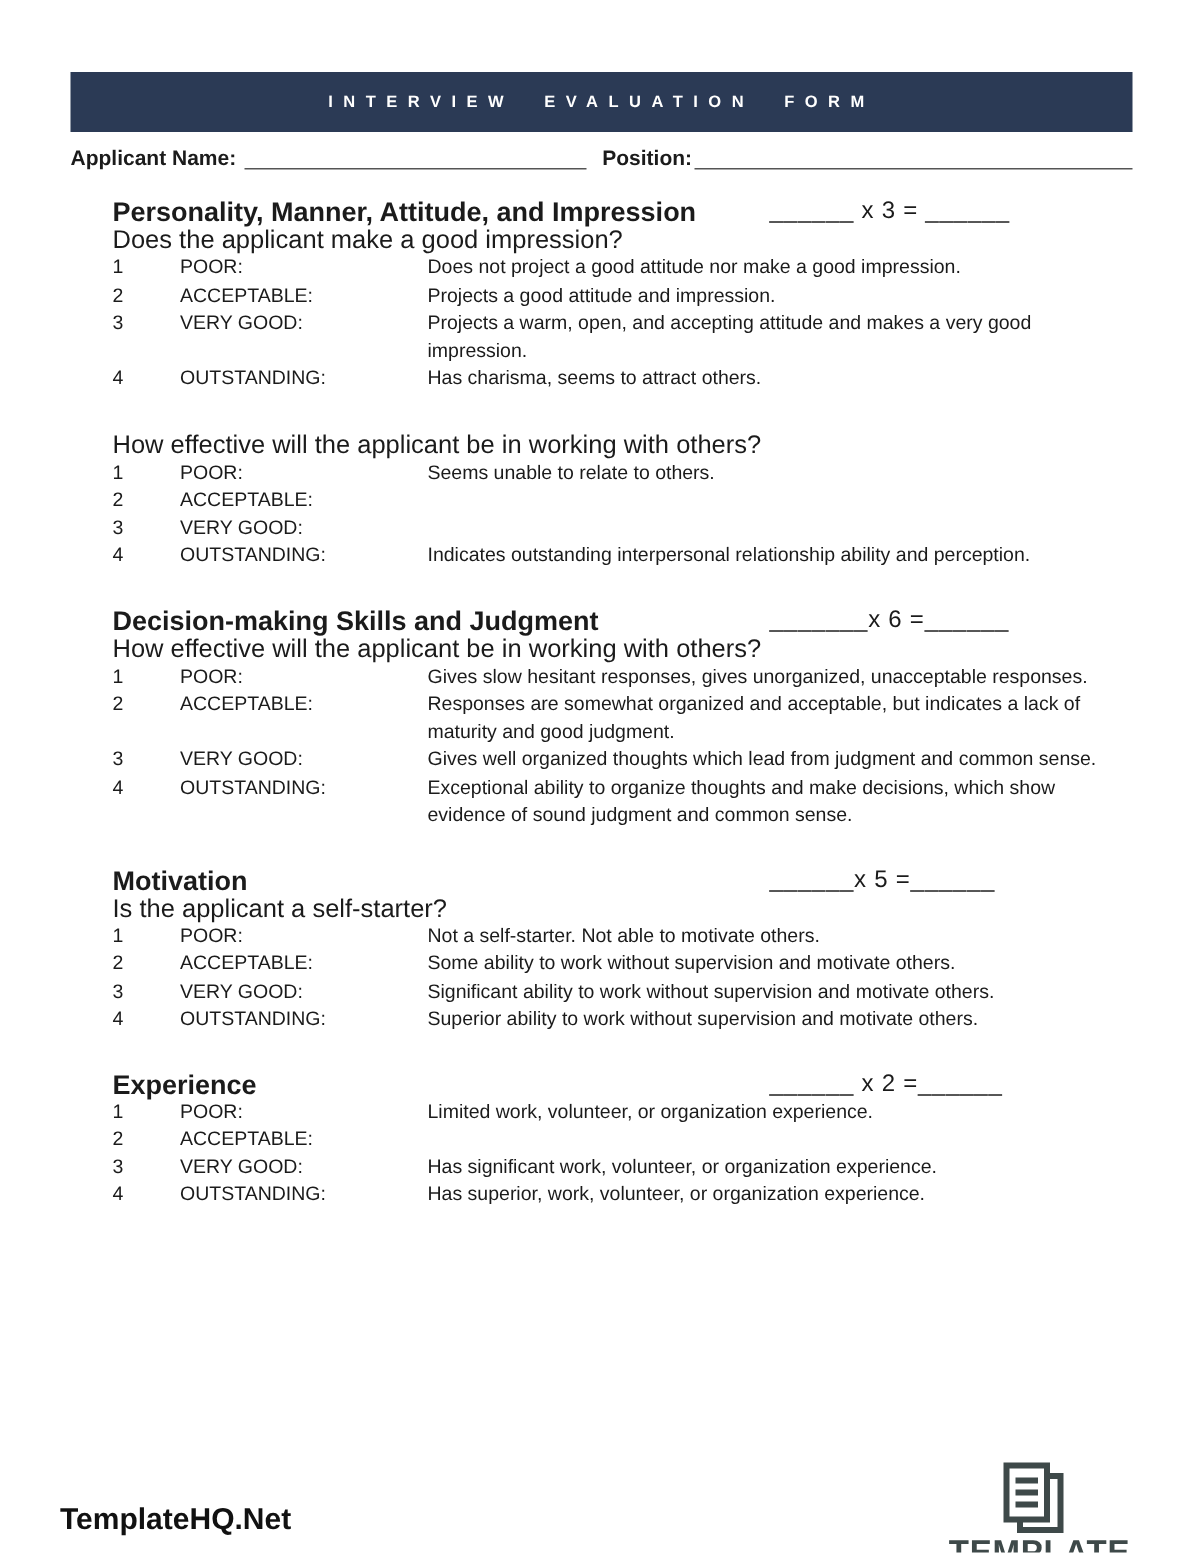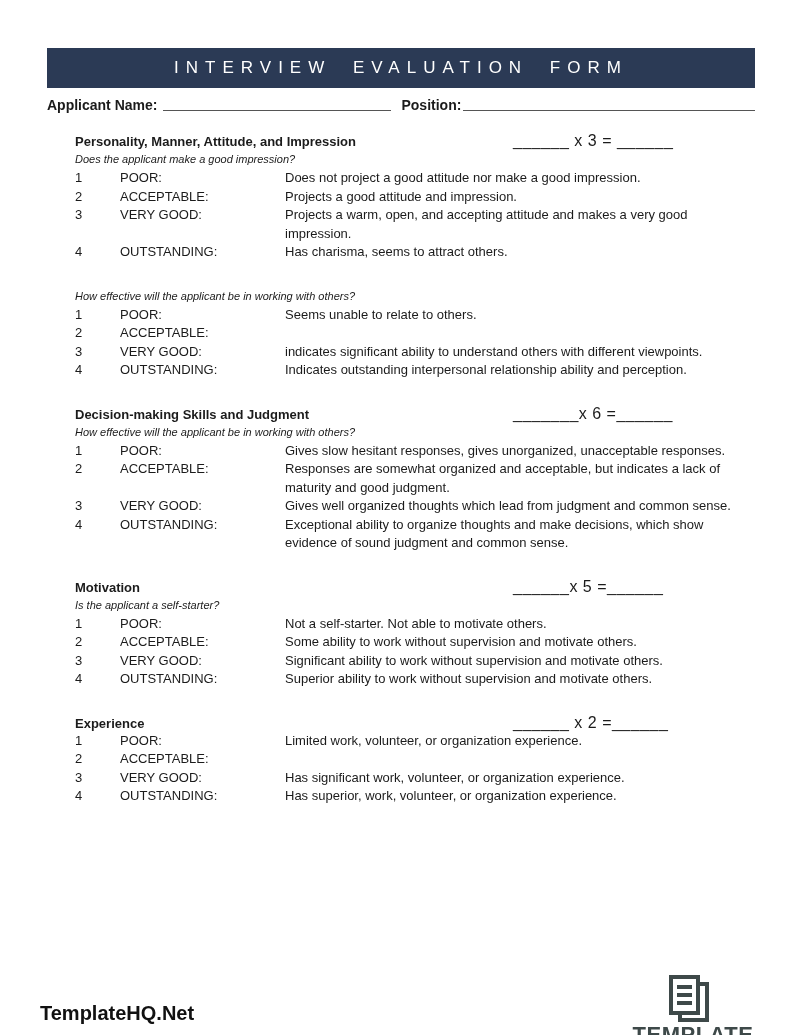--- a/index.html
+++ b/index.html
@@ -8,41 +8,41 @@
     width:800px; height:1035px; position:relative;
     background:#ffffff; color:#1b1b1b;
     font-family:"Liberation Sans", sans-serif;
     overflow:hidden;
   }
   .header-bar {
     position:absolute; left:47px; top:48px; width:708px; height:40px;
     background:#2b3a55; display:flex; align-items:center; justify-content:center;
   }
   .header-title {
-    color:#ffffff; font-weight:normal; font-size:17px;
+    color:#ffffff; font-weight:bold; font-size:11px;
     letter-spacing:7px; word-spacing:10px; white-space:nowrap;
   }
   .applicant-row {
     position:absolute; left:47px; top:96px; width:708px;
-    display:flex; align-items:flex-start; font-size:14px; line-height:18px;
+    display:flex; align-items:center; font-size:14px; line-height:18px;
   }
   .field-label { font-weight:bold; white-space:nowrap; }
   .fill-line { border-bottom:1.6px solid #555; height:15px; }
   .fill-line.name { width:228px; margin:0 10px 0 6px; }
   .fill-line.position { flex:1; margin-left:2px; }
 
   .sections { position:absolute; left:75px; top:132px; width:680px; }
   .section { margin-bottom:25px; }
   .section-head { position:relative; height:18px; }
-  .section-title { font-weight:bold; font-size:13px; line-height:18px;margin-top:39px; }
+  .section-title { font-weight:bold; font-size:18px; line-height:18px;margin-top:39px; }
   .section-score {
     position:absolute; left:438px; top:0; font-size:16px; line-height:18px;
     font-weight:normal; white-space:nowrap; letter-spacing:0.5px;
   }
-  .section-question { font-style:italic; font-size:11px; line-height:19px; }
+  .section-question { font-size:17px; line-height:19px; }
   .rating-row {
     display:grid; grid-template-columns:45px 165px 1fr;
     font-size:13px; line-height:18.5px;
   }
   .rating-num, .rating-label { white-space:nowrap; }
   .rating-desc { max-width:462px; }
 
   .watermark {
     position:absolute; left:40px; top:1002px;
     font-weight:bold; font-size:20px; color:#111;
@@ -112,21 +112,20 @@
       <span class="rating-label">POOR:</span>
       <span class="rating-desc">Seems unable to relate to others.</span>
     </div>
     <div class="rating-row">
       <span class="rating-num">2</span>
       <span class="rating-label">ACCEPTABLE:</span>
     </div>
     <div class="rating-row">
       <span class="rating-num">3</span>
       <span class="rating-label">VERY GOOD:</span>
-      <span class="rating-desc">indicates significant ability to understand others with different viewpoints.</span>
     </div>
     <div class="rating-row">
       <span class="rating-num">4</span>
       <span class="rating-label">OUTSTANDING:</span>
       <span class="rating-desc">Indicates outstanding interpersonal relationship ability and perception.</span>
     </div>
   </div>
 
   <div class="section">
     <div class="section-head">

